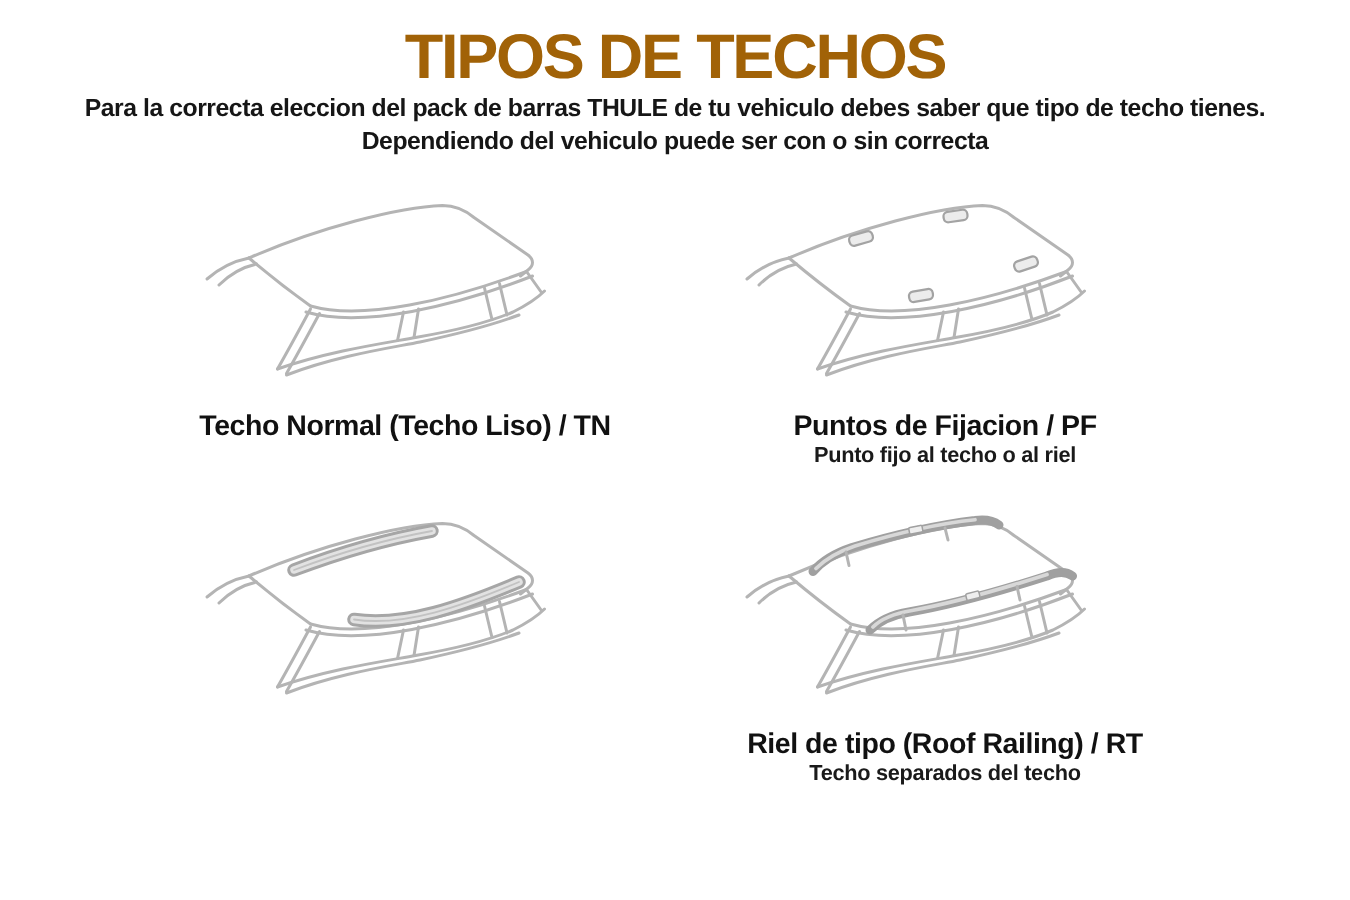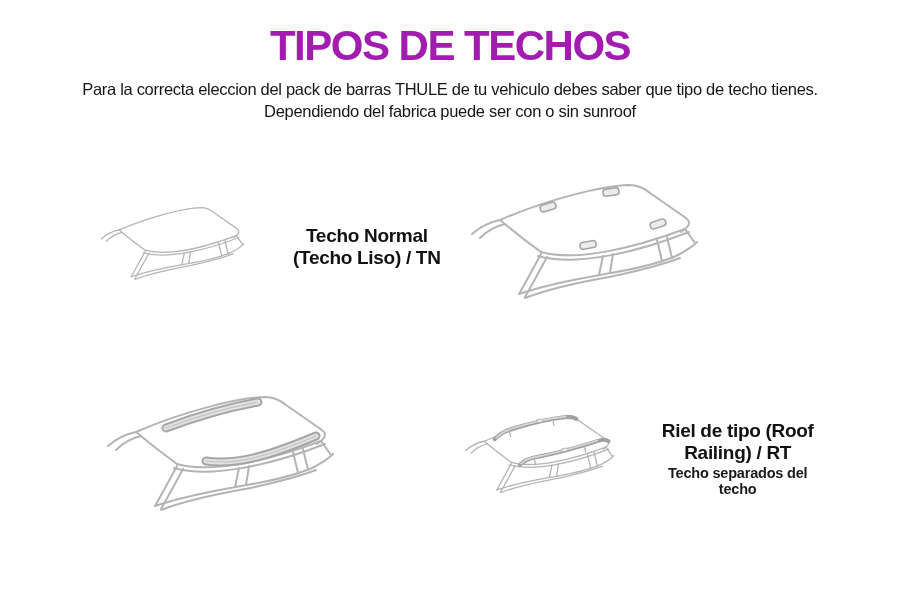--- a/index.html
+++ b/index.html
@@ -4,45 +4,44 @@
 <style>
   html,body{margin:0;padding:0;}
   body{
     width:900px;height:600px;overflow:hidden;
     background:#ffffff;
     font-family:"Liberation Sans","DejaVu Sans",sans-serif;
     color:#161616;
   }
   .page{width:900px;height:600px;position:relative;}
   .title{
-    margin:8px;padding-top:14px;
+    margin:0;padding-top:14px;
     text-align:center;
     font-size:42px;font-weight:bold;
     letter-spacing:-1.5px;
-    color:#a21caf;
+    color:#a16207;
   }
   .intro{
-    margin-top:9px;
     text-align:center;
-    font-size:16.5px;font-weight:normal;
+    font-size:16.5px;font-weight:bold;
     letter-spacing:-0.3px;
     line-height:1.32;
     color:#161616;
   }
   .grid{
     width:720px;
     margin:18px auto 0 auto;
     display:grid;
     grid-template-columns:1fr 1fr;
     grid-auto-rows:212px;
     justify-items:center;
   }
   .cell{
     margin:0;padding:0;
-    display:flex;flex-direction:row;align-items:center;
+    display:flex;flex-direction:column;align-items:center;
     width:100%;
   }
   .illus{display:block;width:300px;height:150px;}
   .cap{
     text-align:center;
     font-size:19px;font-weight:bold;
     letter-spacing:-0.3px;
     color:#111;
     line-height:1.15;
   }
@@ -115,40 +114,44 @@
     </g>
   </defs>
 </svg>
 
 <div class="page">
 
   <h1 class="title">TIPOS DE TECHOS</h1>
 
   <div class="intro">
     <div>Para la correcta eleccion del pack de barras THULE de tu vehiculo debes saber que tipo de techo tienes.</div>
-    <div>Dependiendo del fabrica puede ser con o sin sunroof</div>
+    <div>Dependiendo del vehiculo puede ser con o sin correcta</div>
   </div>
 
   <div class="grid">
 
     <figure class="cell">
       <svg class="illus" viewBox="0 0 300 150">
         <use href="#roofBase"></use>
       </svg>
       <figcaption>
         <div class="cap">Techo Normal (Techo Liso) / TN</div>
 
       </figcaption>
     </figure>
 
     <figure class="cell">
       <svg class="illus" viewBox="0 0 300 150">
         <use href="#roofBase"></use>
         <use href="#pfPads"></use>
       </svg>
+      <figcaption>
+        <div class="cap">Puntos de Fijacion / PF</div>
+        <div class="subcap">Punto fijo al techo o al riel</div>
+      </figcaption>
     </figure>
 
     <figure class="cell">
       <svg class="illus" viewBox="0 0 300 150">
         <use href="#roofBase"></use>
         <use href="#raRails"></use>
       </svg>
     </figure>
 
     <figure class="cell">

